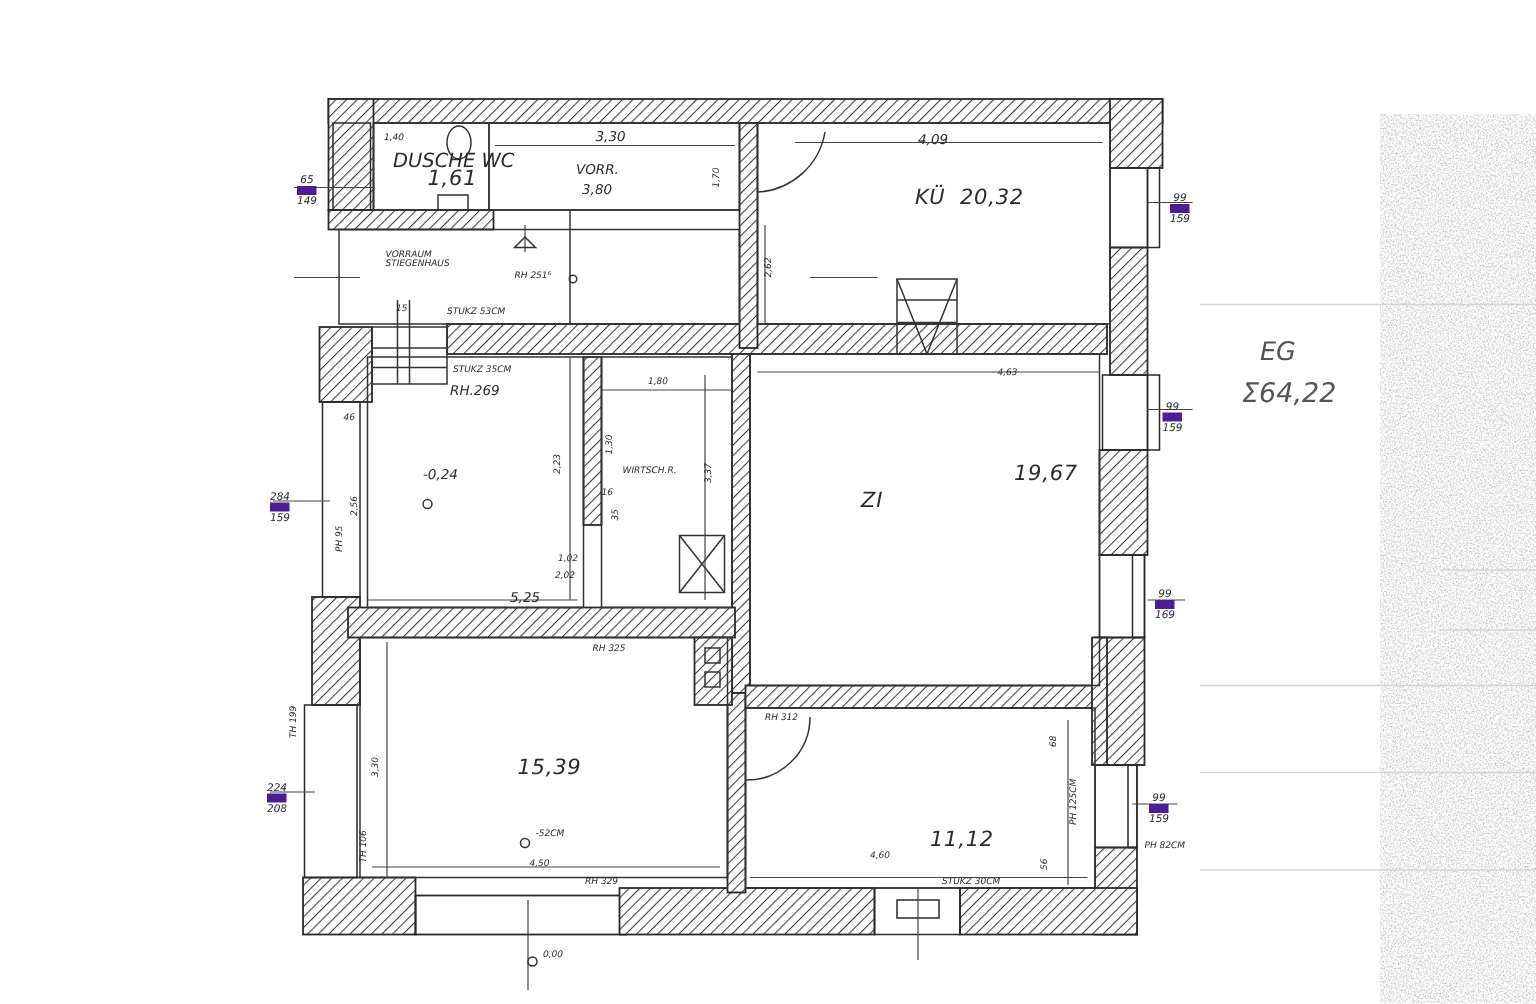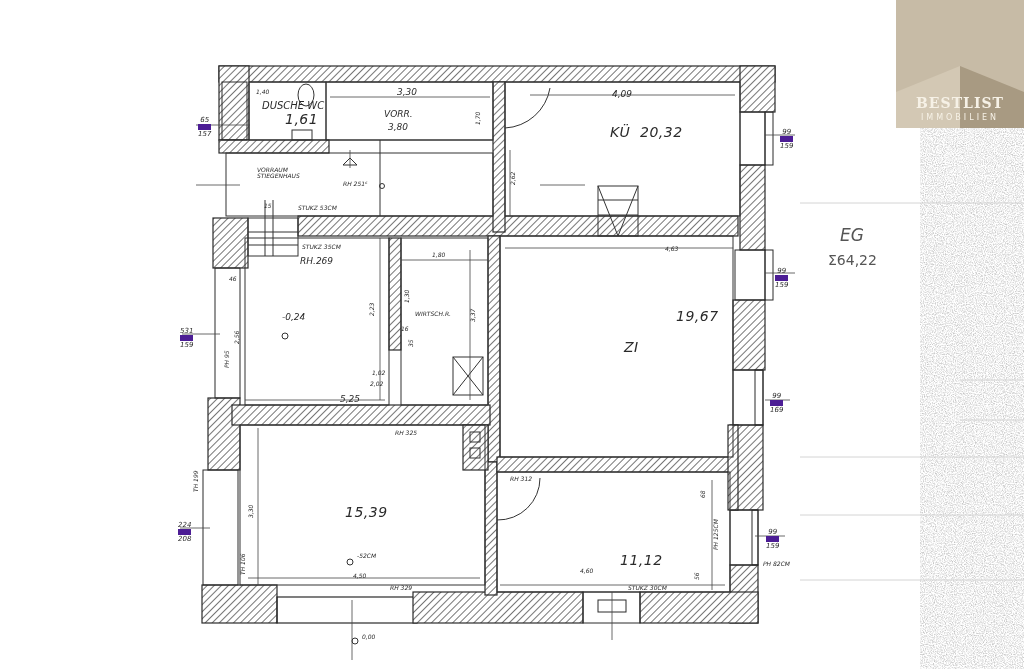--- a/index.html
+++ b/index.html
@@ -4,31 +4,31 @@
 <style>
   html,body{margin:0;padding:0;}
   body{width:1024px;height:669px;background:#ffffff;position:relative;overflow:hidden;font-family:"DejaVu Sans",sans-serif;}
   .stage{position:absolute;left:0;top:0;width:1024px;height:669px;}
   svg{position:absolute;left:0;top:0;}
   .lbl{position:absolute;color:#2a2a2a;font-family:"DejaVu Sans",sans-serif;white-space:nowrap;line-height:1;}
   .hand{font-style:italic;}
   .room{font-size:14px;letter-spacing:0.5px;}
   .dim{font-size:9px;}
   .tiny{font-size:6px;}
-  .small{font-size:10px;}
+  .small{font-size:13px;}
   .rot90{transform:rotate(-90deg);transform-origin:left top;}
   .frac{position:absolute;font-size:7px;color:#2a2a2a;line-height:8px;text-align:center;font-style:italic;}
   .frac span{display:block;}
   .frac .top{border-bottom:6px solid #4c1d95;}
   .logo{position:absolute;left:896px;top:0;width:128px;height:128px;background:#c7bba6;overflow:hidden;}
   .logo .roofL{position:absolute;left:0;top:0;width:128px;height:128px;}
   .logo .brand{position:absolute;left:0;width:128px;text-align:center;top:95px;color:#f6f1e6;font-family:"DejaVu Serif",serif;font-size:14px;font-weight:bold;letter-spacing:1px;}
   .logo .sub{position:absolute;left:0;width:128px;text-align:center;top:113px;color:#f6f1e6;font-family:"DejaVu Sans",sans-serif;font-size:8px;letter-spacing:3px;}
   .eg{position:absolute;left:840px;top:225px;font-size:17px;color:#555;font-style:italic;}
-  .sum{position:absolute;left:828px;top:252px;font-size:14px;color:#555;}
+  .sum{position:absolute;left:828px;top:252px;font-size:18px;color:#555;font-style:italic;}
 </style>
 </head>
 <body>
 
 <div class="stage">
 
 <svg width="1024" height="669" viewBox="0 0 1024 669">
   <defs>
     <pattern id="hatch" patternUnits="userSpaceOnUse" width="5" height="5" patternTransform="rotate(45)">
       <rect width="5" height="5" fill="#ffffff"></rect>
@@ -189,21 +189,21 @@
 
 <div class="lbl hand small" style="left:262px;top:101px;">DUSCHE WC</div>
 <div class="lbl hand room" style="left:285px;top:112px;">1,61</div>
 <div class="lbl hand dim" style="left:384px;top:110px;">VORR.</div>
 <div class="lbl hand dim" style="left:388px;top:123px;">3,80</div>
 <div class="lbl hand room" style="left:610px;top:125px;">KÜ</div>
 <div class="lbl hand room" style="left:640px;top:125px;">20,32</div>
 <div class="lbl hand tiny" style="left:257px;top:167px;width:50px;white-space:normal;">VORRAUM STIEGENHAUS</div>
 <div class="lbl hand dim" style="left:282px;top:313px;">-0,24</div>
 <div class="lbl hand tiny" style="left:415px;top:311px;">WIRTSCH.R.</div>
-<div class="lbl hand room" style="left:624px;top:327px;margin-top:13px;">ZI</div>
+<div class="lbl hand room" style="left:574px;top:327px;">ZI</div>
 <div class="lbl hand room" style="left:632px;top:309px;margin-left:44px;">19,67</div>
 <div class="lbl hand room" style="left:345px;top:505px;">15,39</div>
 <div class="lbl hand room" style="left:620px;top:525px;margin-top:28px;">11,12</div>
 
 <div class="lbl hand tiny" style="left:256px;top:89px;">1,40</div>
 <div class="lbl hand dim" style="left:397px;top:88px;">3,30</div>
 <div class="lbl hand tiny rot90" style="left:475px;top:125px;">1,70</div>
 <div class="lbl hand dim" style="left:612px;top:90px;">4,09</div>
 <div class="lbl hand tiny rot90" style="left:510px;top:185px;">2,62</div>
 <div class="lbl hand tiny" style="left:665px;top:246px;">4,63</div>
@@ -236,52 +236,44 @@
 <div class="lbl hand tiny" style="left:390px;top:585px;">RH 329</div>
 <div class="lbl hand tiny" style="left:362px;top:634px;">0,00</div>
 <div class="lbl hand tiny" style="left:510px;top:476px;">RH 312</div>
 <div class="lbl hand tiny rot90" style="left:713px;top:550px;">PH 125CM</div>
 <div class="lbl hand tiny" style="left:763px;top:561px;">PH 82CM</div>
 <div class="lbl hand tiny" style="left:628px;top:585px;">STUKZ 30CM</div>
 <div class="lbl hand tiny" style="left:264px;top:203px;">15</div>
 
 <div class="frac" style="left:198px;top:116px;">
       <span class="top">65</span>
-      <span>157</span>
+      <span>149</span>
     </div>
 <div class="frac" style="left:780px;top:128px;">
       <span class="top">99</span>
       <span>159</span>
     </div>
 <div class="frac" style="left:775px;top:267px;">
       <span class="top">99</span>
       <span>159</span>
     </div>
 <div class="frac" style="left:770px;top:392px;">
       <span class="top">99</span>
       <span>169</span>
     </div>
 <div class="frac" style="left:766px;top:528px;">
       <span class="top">99</span>
       <span>159</span>
     </div>
 <div class="frac" style="left:180px;top:327px;">
-      <span class="top">531</span>
+      <span class="top">284</span>
       <span>159</span>
     </div>
 <div class="frac" style="left:178px;top:521px;font-style:italic;">
       <span class="top">224</span>
       <span>208</span>
     </div>
 
 <div class="eg">EG</div>
 <div class="sum">Σ64,22</div>
 
-<div class="logo">
-  <svg class="roofL" width="128" height="128" viewBox="0 0 128 128">
-    <polygon points="0,92 64,66 64,128 0,128" fill="#d3c8b4"></polygon>
-    <polygon points="64,66 128,92 128,128 64,128" fill="#a89a82"></polygon>
-  </svg>
-  <div class="brand">BESTLIST</div>
-  <div class="sub">IMMOBILIEN</div>
+
 </div>
 
-</div>
-
 </body></html>

